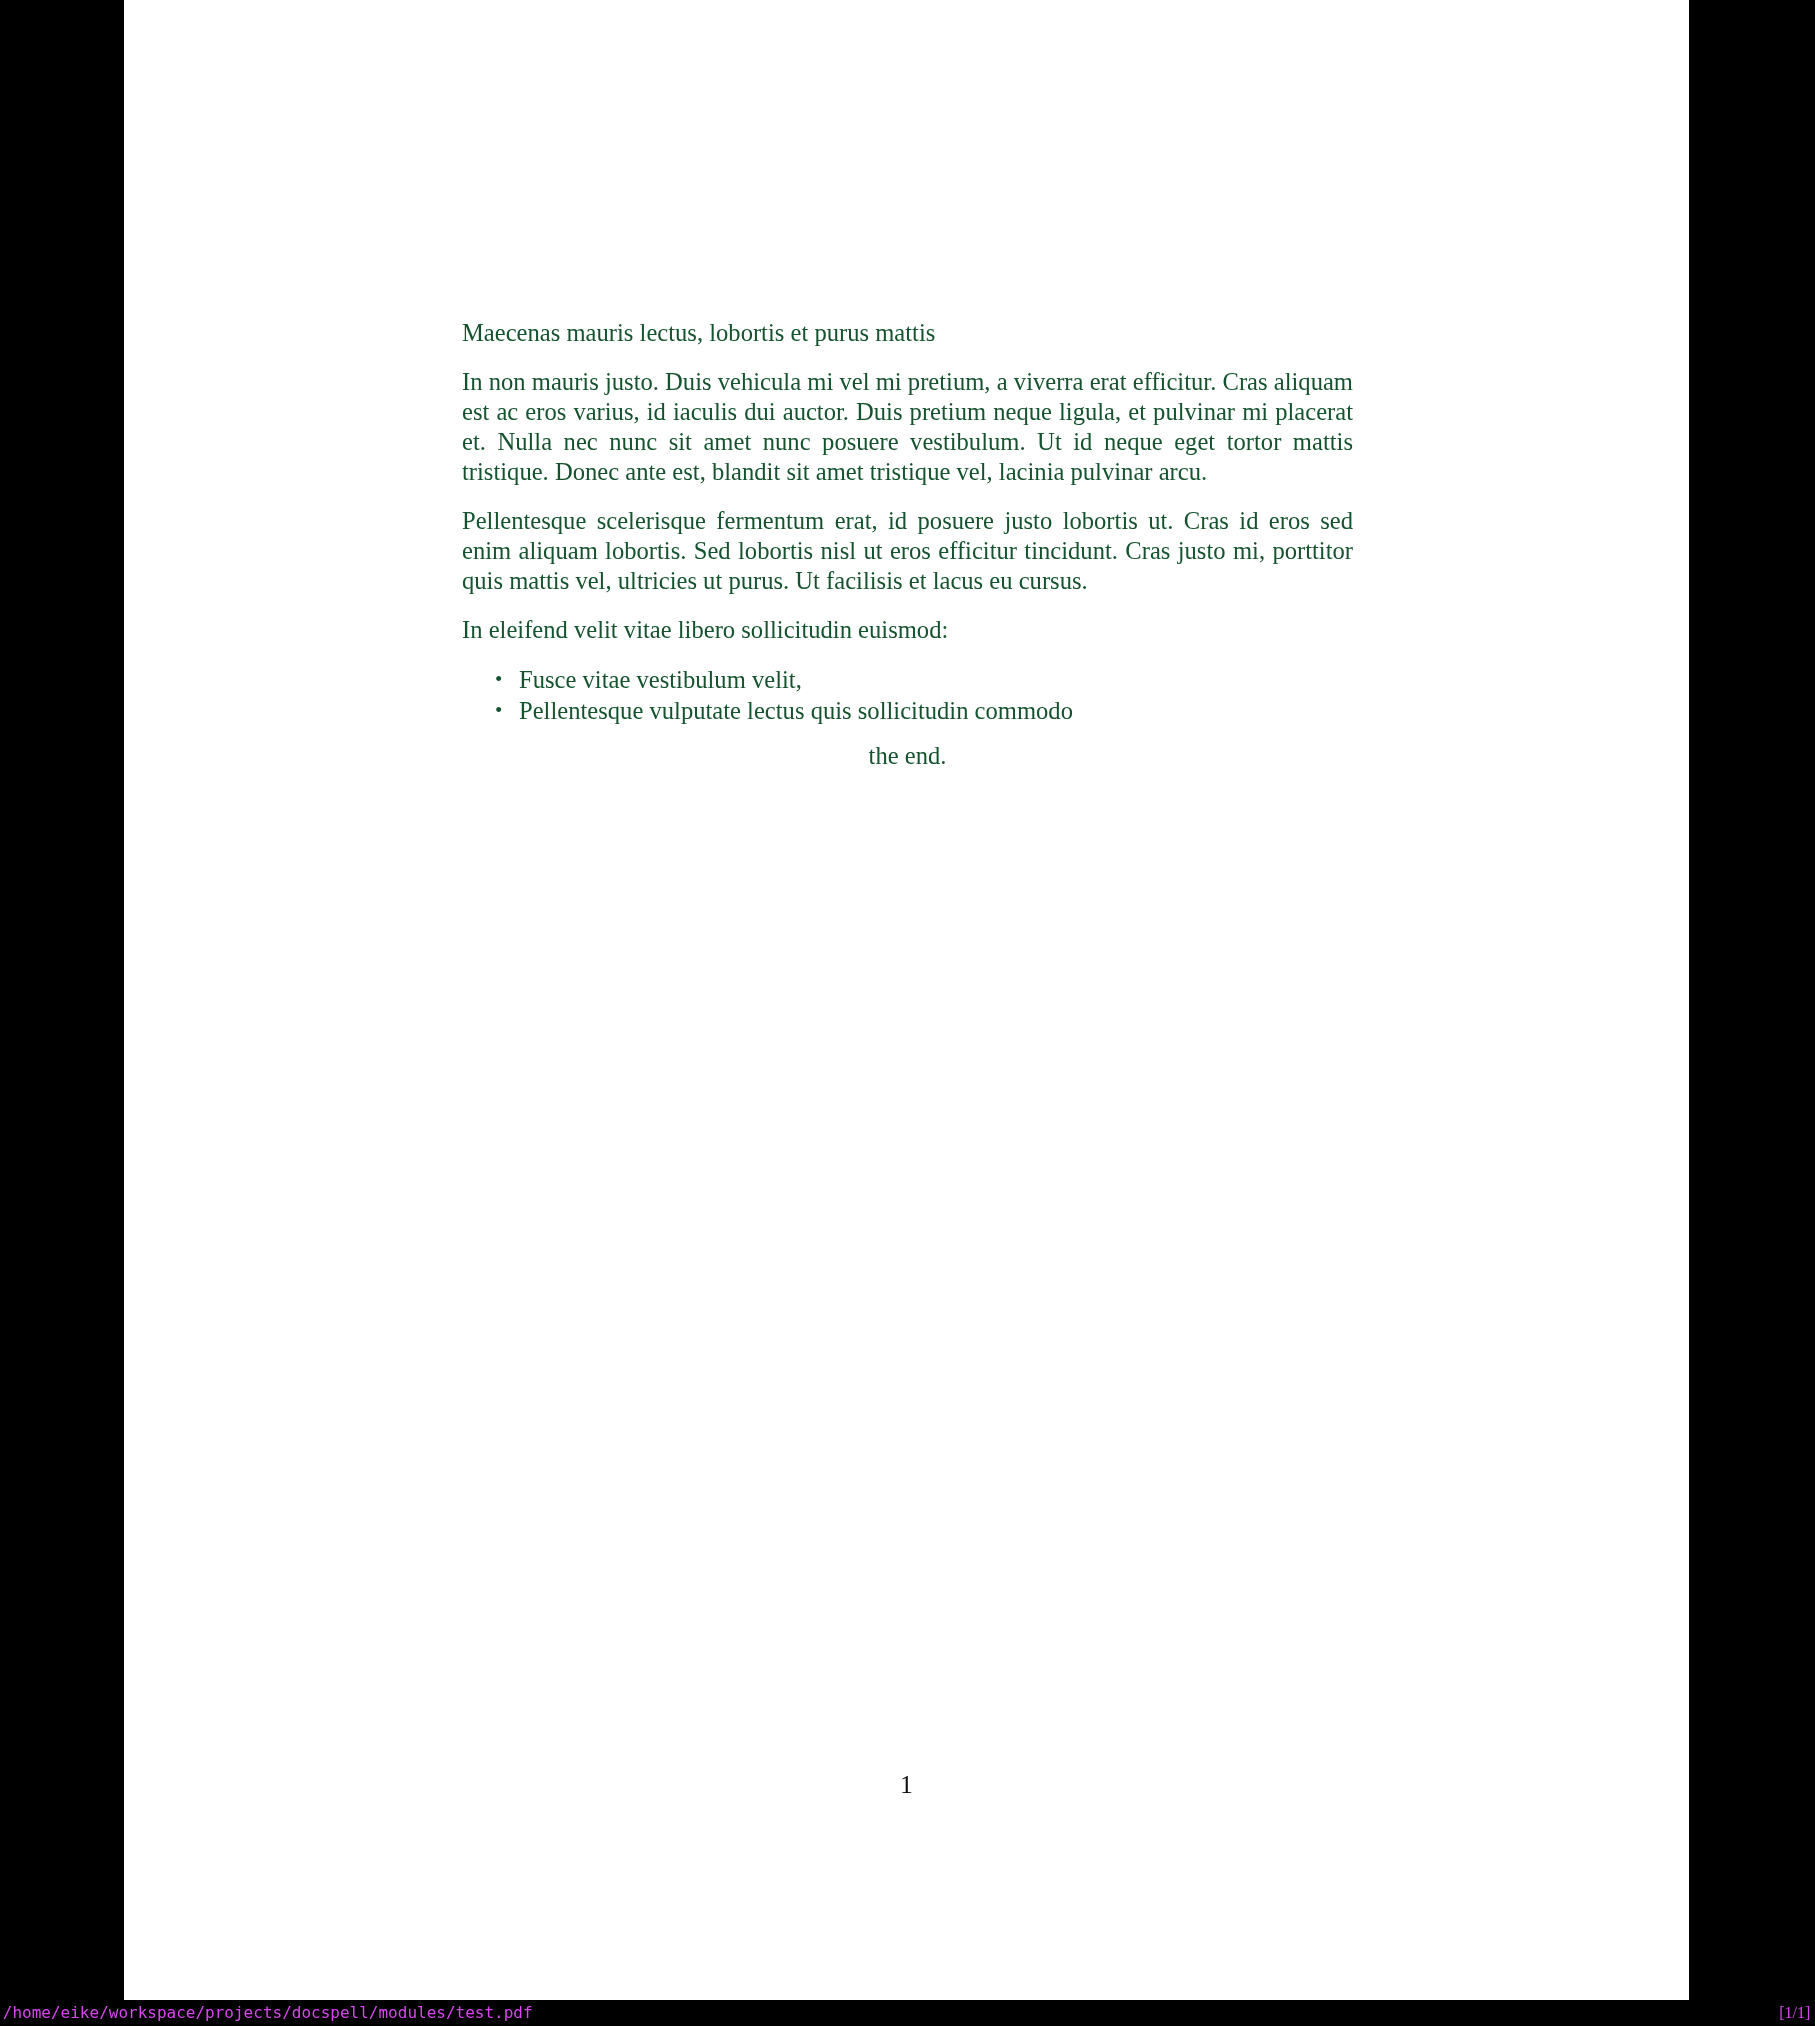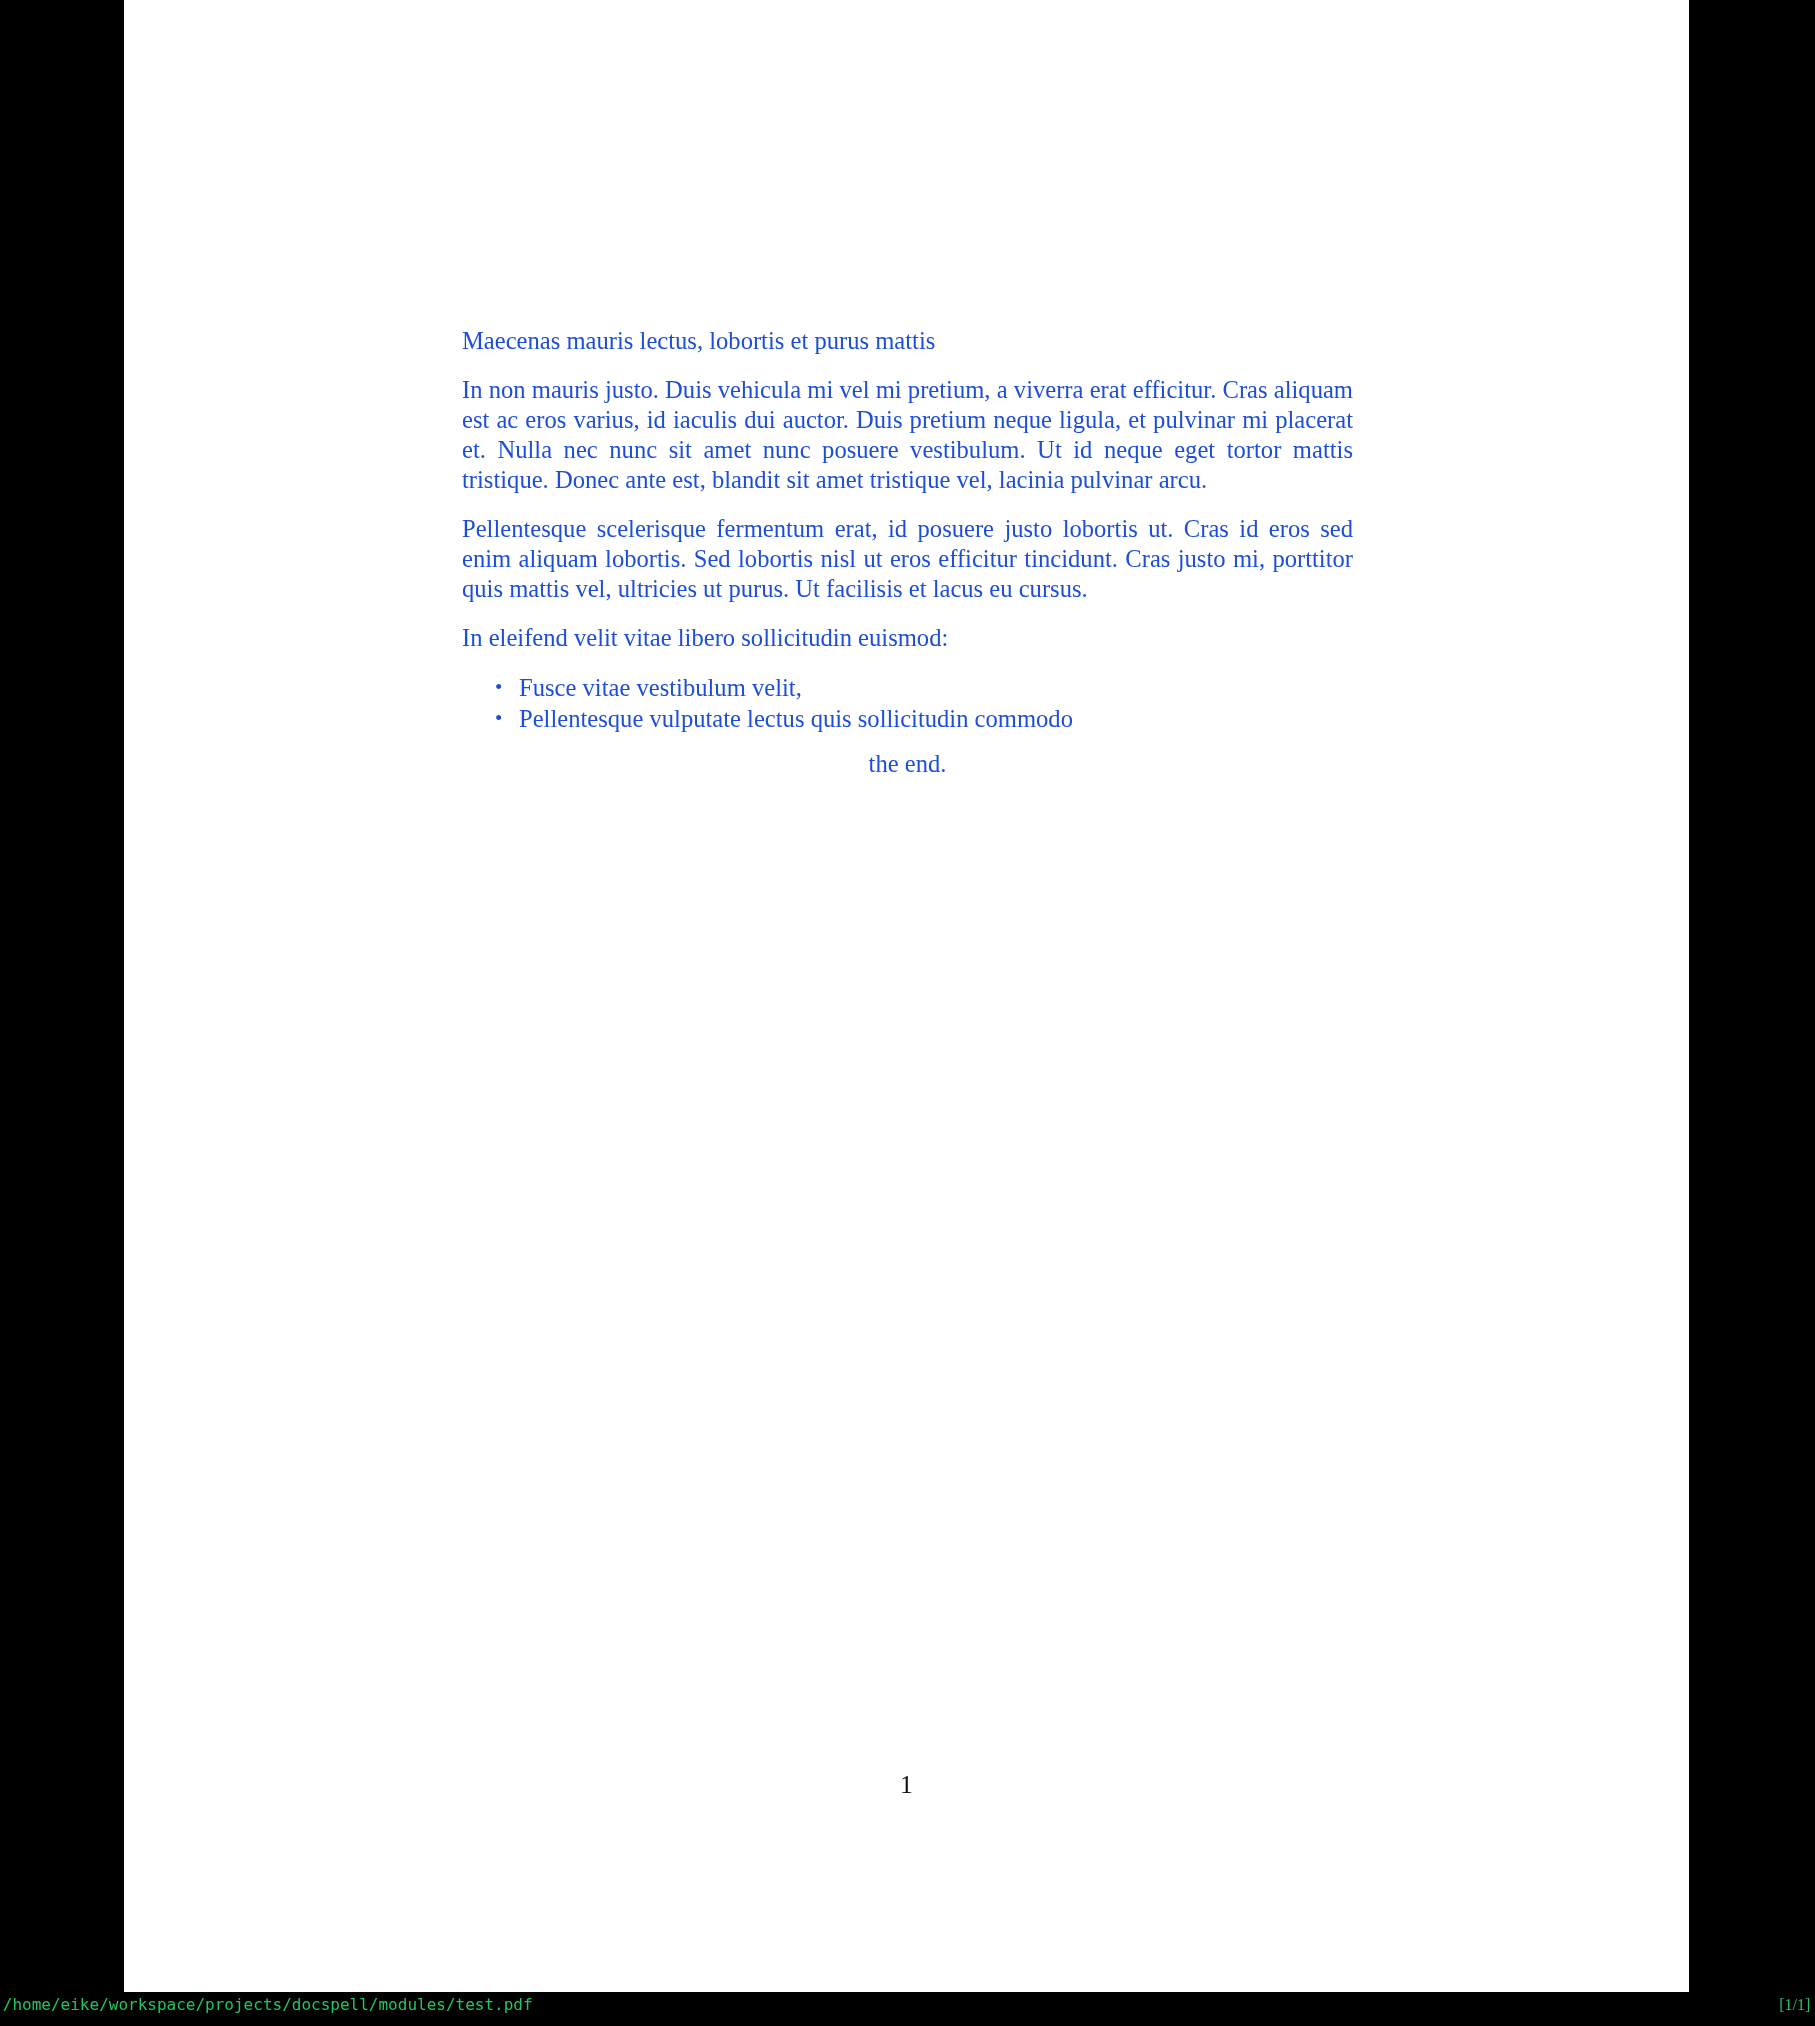--- a/index.html
+++ b/index.html
@@ -15,23 +15,23 @@
     background: #000000;
   }
   .pdf-page {
     position: absolute;
     left: 124px; top: 0;
     width: 1565px; height: 2000px;
     background: #ffffff;
   }
   .text-block {
     position: absolute;
-    left: 338px; top: 326px;
+    left: 338px; top: 318px;
     width: 891px;
-    color: #1d4ed8;
+    color: #14532d;
     font-size: 24.6px;
     line-height: 30px;
     font-family: Liberation Serif, serif;
   }
   .para { margin-bottom: 19px; text-align: justify; }
   .para.single { text-align: left; }
   ul.doc-list {
     list-style: none;
     margin: 15px 0 15px 0;
     padding-left: 57px;
@@ -52,24 +52,24 @@
     position: absolute;
     left: 0; top: 1770px;
     width: 100%;
     text-align: center;
     color: #111111;
     font-size: 25.6px;
     line-height: 29px;
   }
   .status-bar {
     position: absolute;
-    left: 0; bottom: 8px;
+    left: 0; bottom: 0;
     width: 1815px; height: 26.5px;
     background: #000000;
-    color: #22c55e;
+    color: #d946ef;
     font-family: "DejaVu Sans Mono", "Liberation Mono", monospace;
     font-size: 16px;
     display: flex;
     align-items: center;
     justify-content: space-between;
     padding: 0 4.7px 0 2.8px;
   }
   .status-bar .file-path { white-space: pre; }
   .status-bar .page-indicator { white-space: pre; font-family: Liberation Serif, serif; }
 </style>

